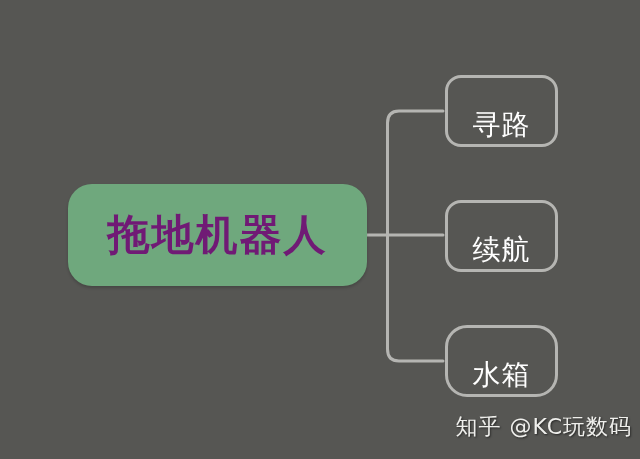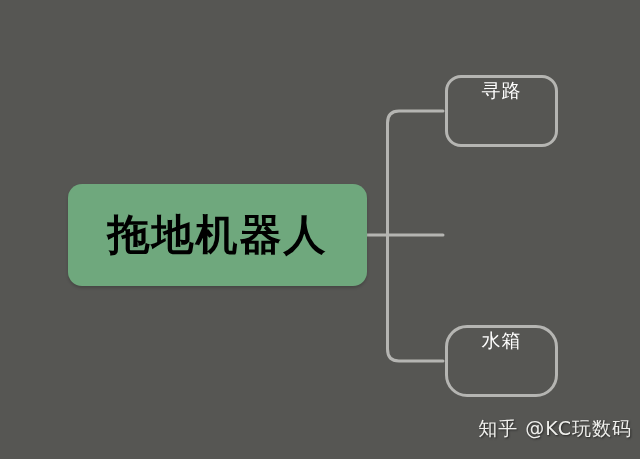--- a/index.html
+++ b/index.html
@@ -31,56 +31,56 @@
     stroke-width: 3;
     stroke-linecap: round;
   }
   .root-node {
     position: absolute;
     left: 68px;
     top: 184px;
     width: 299px;
     height: 102px;
     background: #6fa87d;
-    border-radius: 14px;
+    border-radius: 24px;
     box-shadow: 0 2px 3px rgba(0,0,0,0.18);
     display: flex;
     align-items: center;
     justify-content: center;
-    color: #000000;
+    color: #701a75;
     font-size: 42px;
     font-weight: 700;
     letter-spacing: 2px;
     box-sizing: border-box;
   }
   .branch-node {
     position: absolute;
     left: 445px;
     width: 113px;
     height: 72px;
     border: 3px solid #b5b5b2;
     border-radius: 16px;
     background: transparent;
     display: flex;
-    align-items: flex-start;
+    align-items: flex-end;
     justify-content: center;
     color: #ffffff;
-    font-size: 19px;
+    font-size: 28px;
     letter-spacing: 1px;
     box-sizing: border-box;
   }
   .branch-node.pos-0 { top: 75px; }
   .branch-node.pos-1 { top: 200px; }
   .branch-node.pos-2 { top: 325px; border-radius: 22px; }
   .watermark {
     position: absolute;
     right: 8px;
     bottom: 17px;
     color: #efefec;
-    font-size: 19px;
+    font-size: 22px;
     letter-spacing: 1px;
     text-shadow: 1px 1px 2px rgba(0,0,0,0.55);
     white-space: nowrap;
   }
 </style>
 </head>
 <body>
 
 <div class="canvas">
 
@@ -91,20 +91,23 @@
   </svg>
 
   <div class="root-node">
     <span>拖地机器人</span>
   </div>
 
   <div class="branch-node pos-0">
     <span>寻路</span>
   </div>
 
+  <div class="branch-node pos-1">
+    <span>续航</span>
+  </div>
 
   <div class="branch-node pos-2">
     <span>水箱</span>
   </div>
 
   <div class="watermark">知乎 @KC玩数码</div>
 
 </div>
 
 </body></html>

